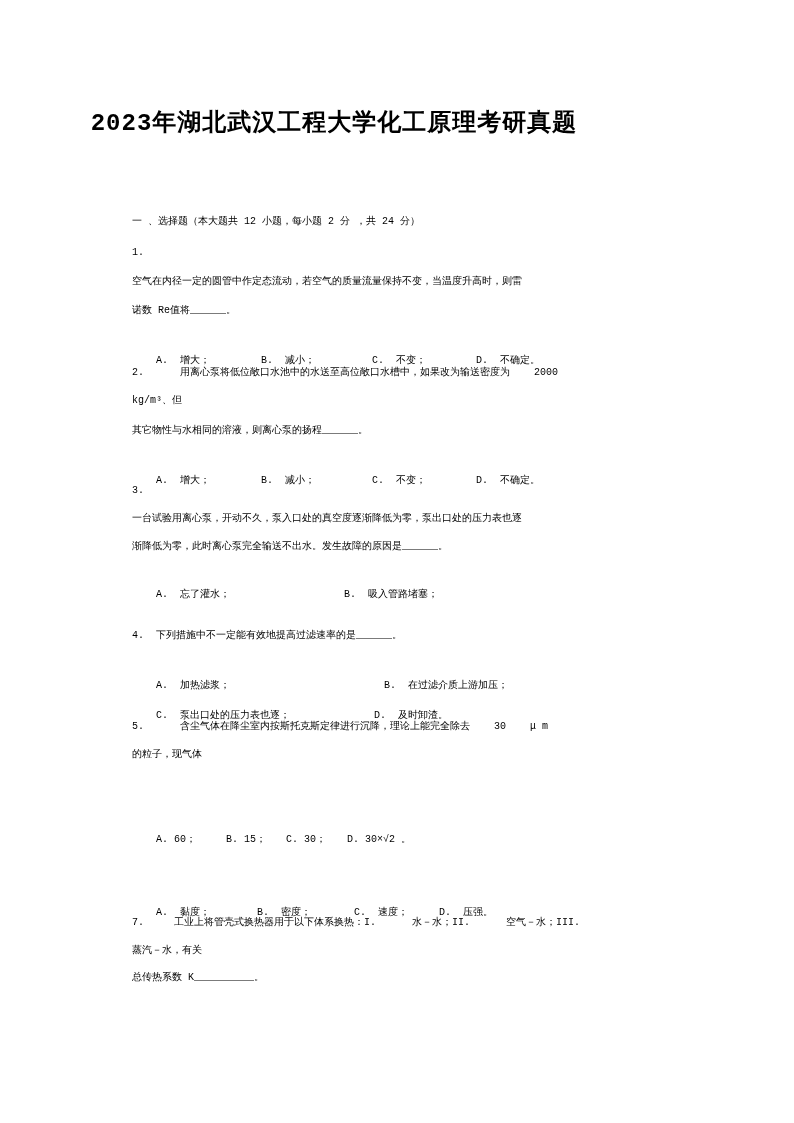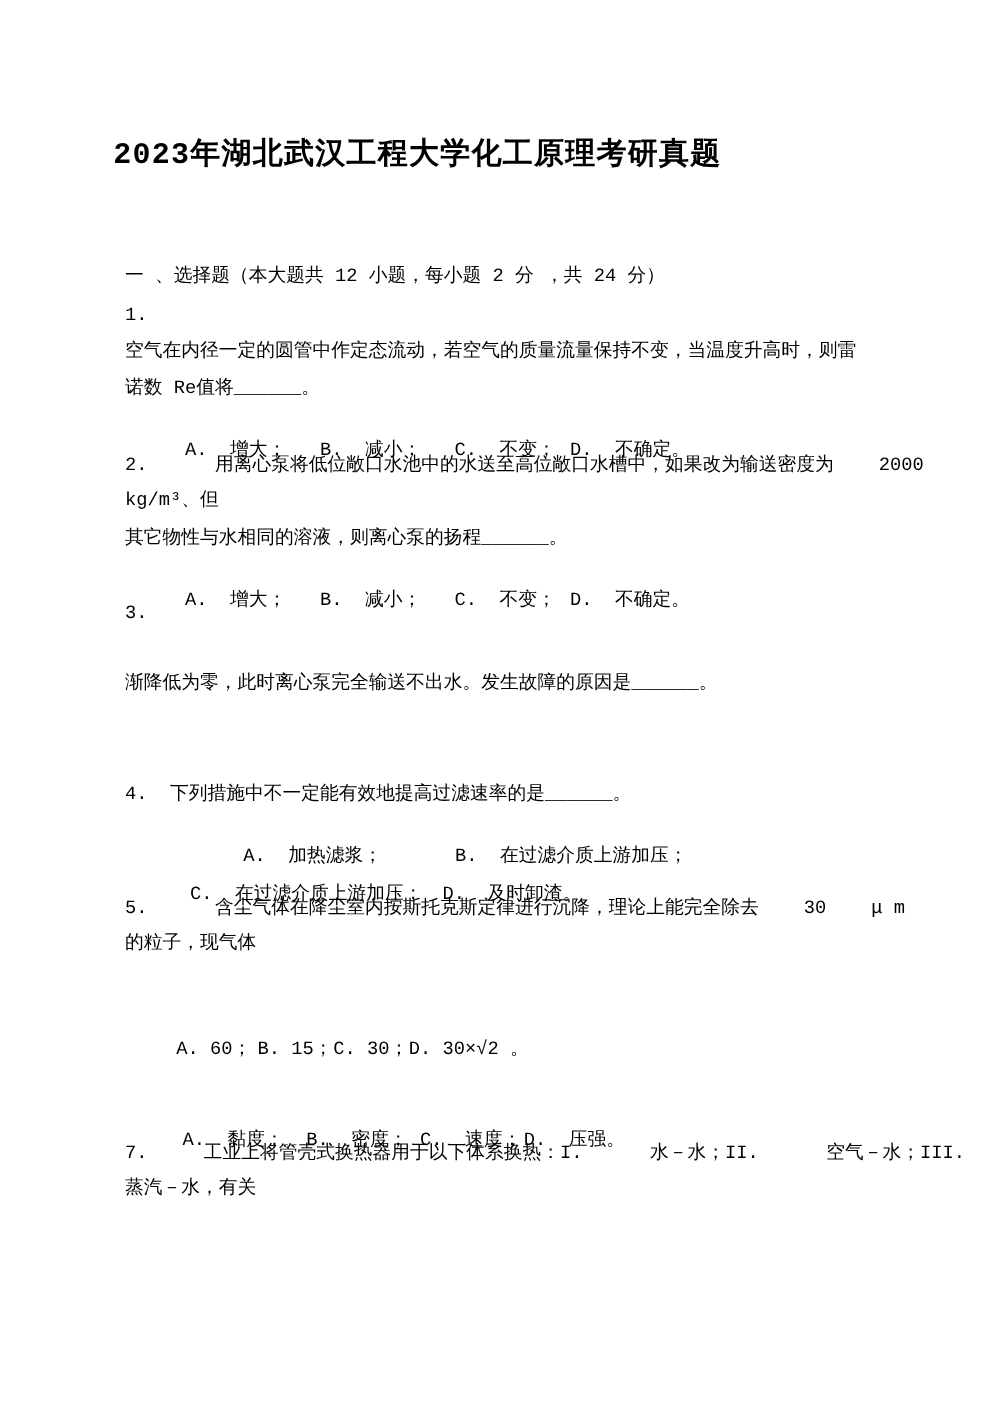--- a/index.html
+++ b/index.html
@@ -18,30 +18,29 @@
     left:0;
     width:668px;
     text-align:center;
     font-size:24px;
     font-weight:bold;
     letter-spacing:1px;
     white-space:pre;
   }
   .line{
     position:absolute;
-    left:100px;
-    font-size:15px;
+    left:132px;
+    font-size:10px;
     line-height:20px;
     white-space:pre;
   }
   .opts span{
     display:inline-block;
     white-space:pre;
     vertical-align:top;
-    text-align:center;
   }
   
   .c1{width:105px}.c2{width:111px}.c3{width:104px}
   .q3a{width:188px}
   .q4a{width:228px}
   .q4c{width:218px}
   .q5a{width:70px}.q5b{width:60px}.q5c{width:61px}
   .q6a{width:101px}.q6b{width:97px}.q6c{width:85px}
   .q7a{width:135px}.q7b{width:138px}.q7c{width:120px}
 </style>
@@ -62,36 +61,41 @@
   </div>
 
   <div class="line" style="top:363px">2.      用离心泵将低位敞口水池中的水送至高位敞口水槽中，如果改为输送密度为    2000</div>
   <div class="line" style="top:391px">kg/m³、但</div>
   <div class="line" style="top:421px">其它物性与水相同的溶液，则离心泵的扬程______。</div>
   <div class="line opts" style="top:451px">
     <span class="c1">A.  增大；</span><span class="c2">B.  减小；</span><span class="c3">C.  不变；</span><span>D.  不确定。</span>
   </div>
 
   <div class="line" style="top:481px">3.</div>
+  <div class="line" style="top:509px">一台试验用离心泵，开动不久，泵入口处的真空度逐渐降低为零，泵出口处的压力表也逐</div>
   <div class="line" style="top:537px">渐降低为零，此时离心泵完全输送不出水。发生故障的原因是______。</div>
+  <div class="line opts" style="top:565px">
+    <span class="q3a">A.  忘了灌水；</span><span>B.  吸入管路堵塞；</span>
+  </div>
 
   <div class="line" style="top:626px">4.  下列措施中不一定能有效地提高过滤速率的是______。</div>
   <div class="line opts" style="top:656px">
     <span class="q4a">A.  加热滤浆；</span><span>B.  在过滤介质上游加压；</span>
   </div>
   <div class="line opts" style="top:686px">
-    <span class="q4c">C.  在过滤介质上游加压；</span><span>D.  及时卸渣。</span>
+    <span class="q4c">C.  泵出口处的压力表也逐；</span><span>D.  及时卸渣。</span>
   </div>
 
   <div class="line" style="top:717px">5.      含尘气体在降尘室内按斯托克斯定律进行沉降，理论上能完全除去    30    μ m</div>
   <div class="line" style="top:745px">的粒子，现气体</div>
   <div class="line opts" style="top:810px">
     <span class="q5a">A. 60；</span><span class="q5b">B. 15；</span><span class="q5c">C. 30；</span><span>D. 30×√2 。</span>
   </div>
 
   <div class="line opts" style="top:883px">
     <span class="q6a">A.  黏度；</span><span class="q6b">B.  密度；</span><span class="q6c">C.  速度；</span><span>D.  压强。</span>
   </div>
 
   <div class="line" style="top:913px">7.     工业上将管壳式换热器用于以下体系换热：I.      水－水；II.      空气－水；III.</div>
   <div class="line" style="top:941px">蒸汽－水，有关</div>
+  <div class="line" style="top:968px">总传热系数 K__________。</div>
 
 </div>
 
 </body></html>

